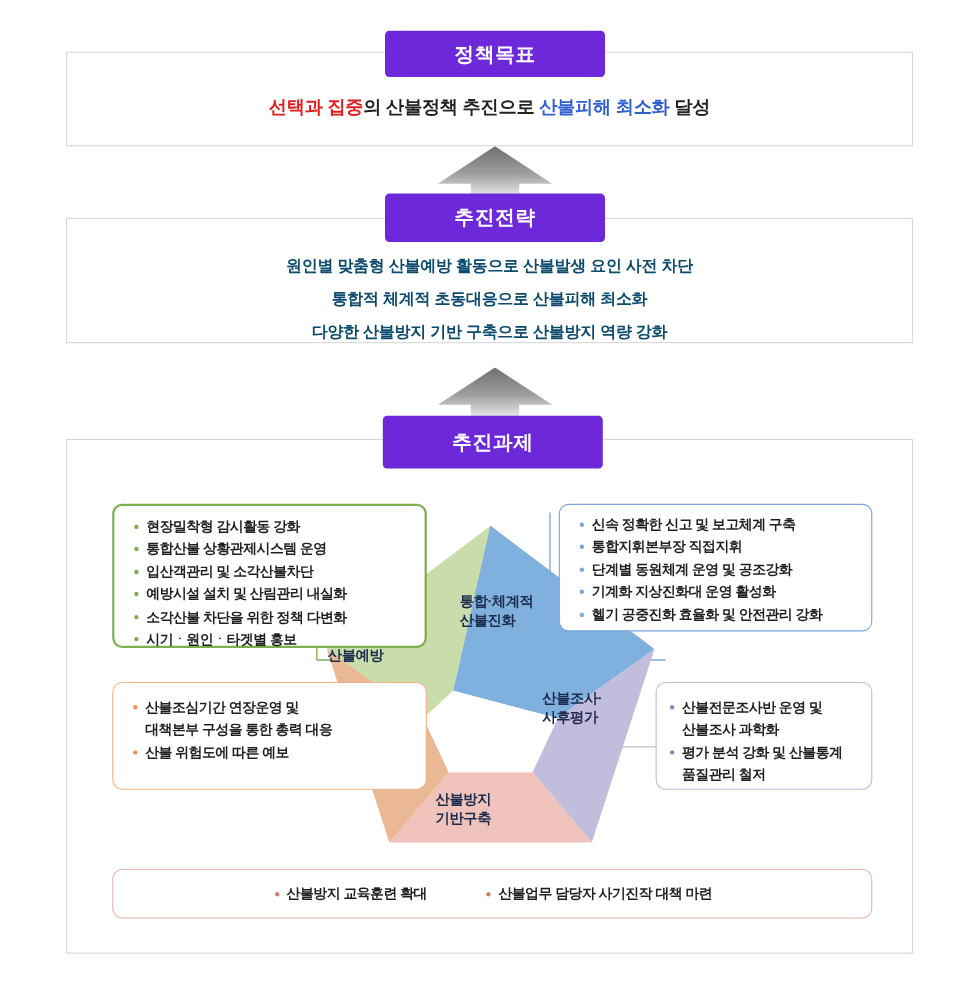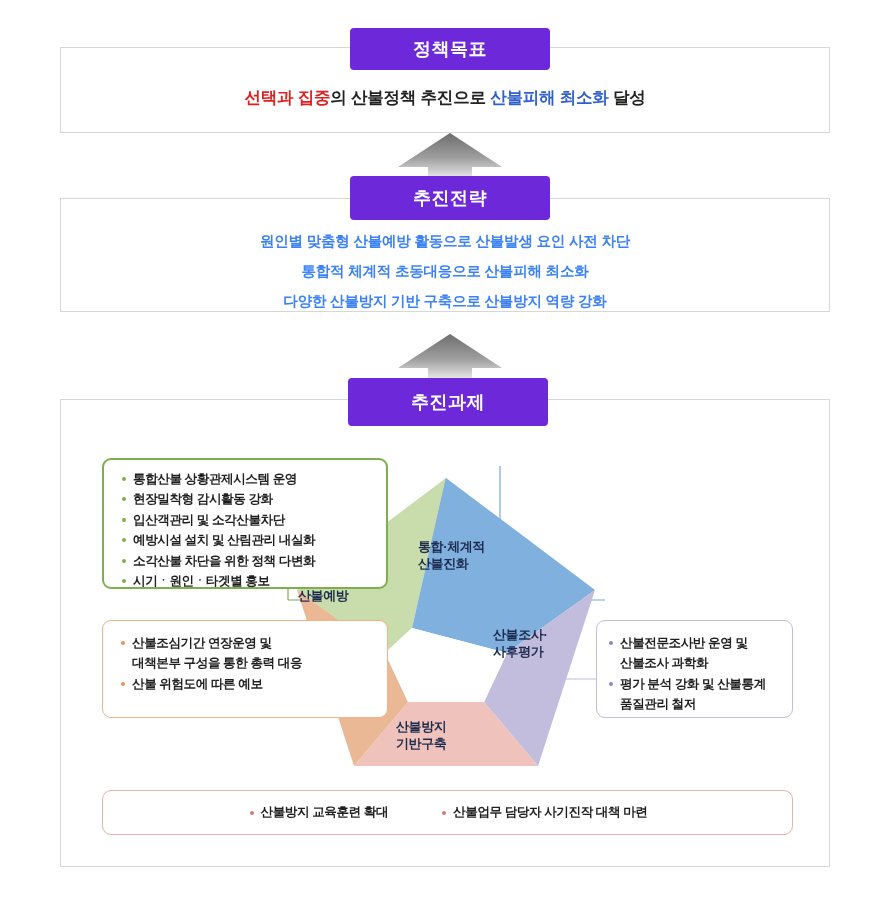--- a/index.html
+++ b/index.html
@@ -67,21 +67,21 @@
   .goal-line .blue { color: #2f5fd0; }
 
   
   .strategy-line {
     position: absolute;
     left: 0;
     width: 890px;
     text-align: center;
     font-size: 14.5px;
     font-weight: bold;
-    color: #3b82f6;
+    color: #0c4a6e;
     letter-spacing: -0.2px;
   }
 
   
   .arrow { position: absolute; z-index: 4; }
 
   
   .star-wrap {
     position: absolute;
     z-index: 3;
@@ -282,29 +282,38 @@
 
     <div class="star-label" style="left:22px; top:182px; width:96px;">
       <div>사전</div>
       <div>대응태세</div>
       <div>확립</div>
     </div>
   </div>
 
   <div class="callout cal-green" style="left:102px; top:458px; width:286px; height:131px; padding:9px 10px 9px 16px;">
     <ul>
+      <li>현장밀착형 감시활동 강화</li>
       <li>통합산불 상황관제시스템 운영</li>
-      <li>현장밀착형 감시활동 강화</li>
       <li>입산객관리 및 소각산불차단</li>
       <li>예방시설 설치 및 산림관리 내실화</li>
       <li>소각산불 차단을 위한 정책 다변화</li>
       <li>시기ㆍ원인ㆍ타겟별 홍보</li>
     </ul>
   </div>
 
+  <div class="callout cal-blue" style="left:508px; top:458px; width:285px; height:116px; padding:8px 10px 8px 16px;">
+    <ul>
+      <li>신속 정확한 신고 및 보고체계 구축</li>
+      <li>통합지휘본부장 직접지휘</li>
+      <li>단계별 동원체계 운영 및 공조강화</li>
+      <li>기계화 지상진화대 운영 활성화</li>
+      <li>헬기 공중진화 효율화 및 안전관리 강화</li>
+    </ul>
+  </div>
 
   <div class="callout cal-orange" style="left:102px; top:620px; width:286px; height:98px; padding:12px 10px 10px 16px;">
     <ul>
       <li>산불조심기간 연장운영 및</li>
       <li class="cont">대책본부 구성을 통한 총력 대응</li>
       <li>산불 위험도에 따른 예보</li>
     </ul>
   </div>
 
   <div class="callout cal-purple" style="left:596px; top:620px; width:197px; height:98px; padding:12px 8px 10px 10px;">

